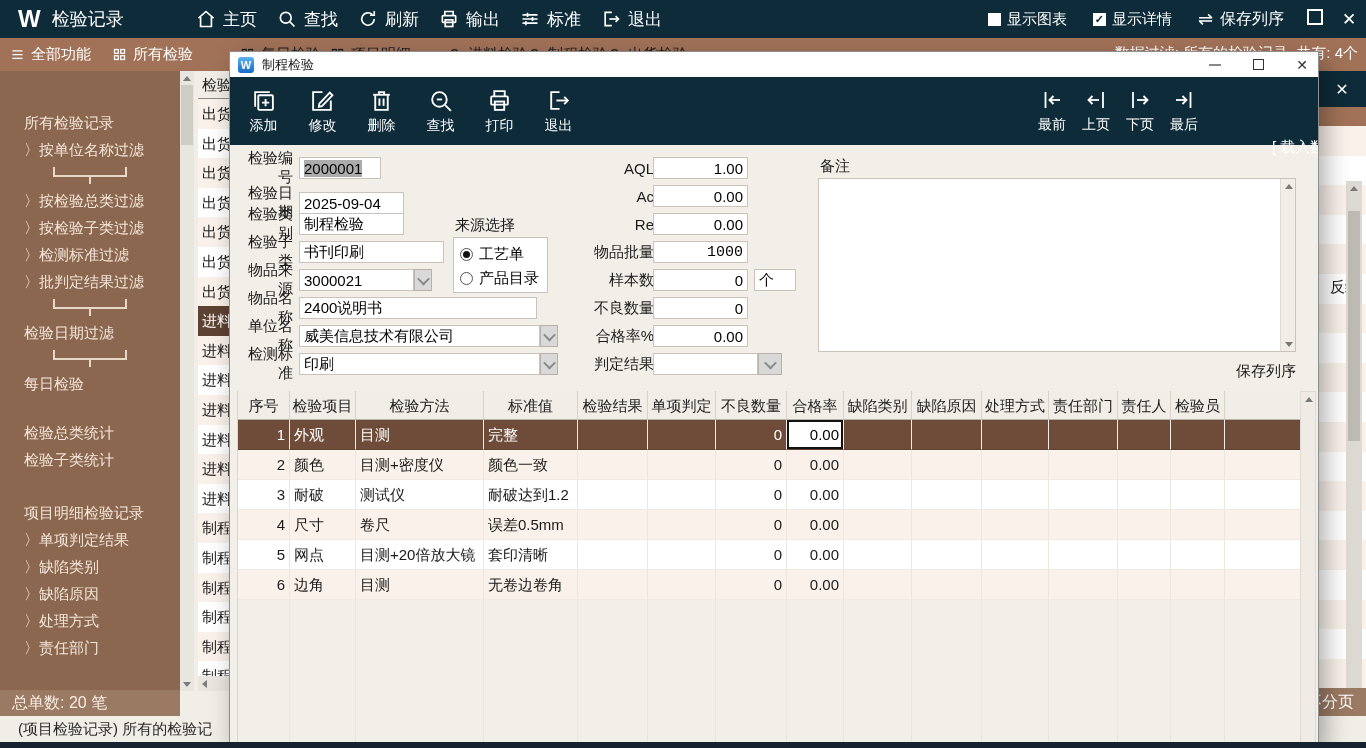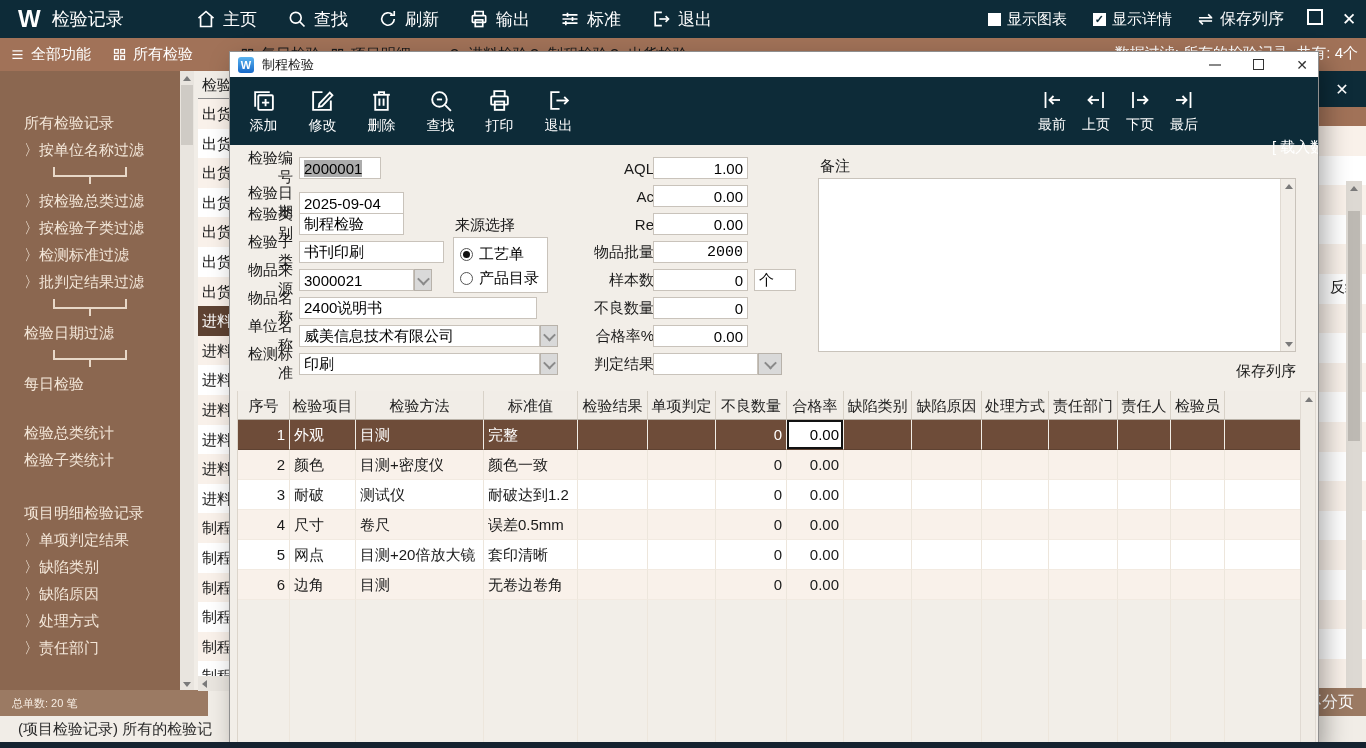--- a/index.html
+++ b/index.html
@@ -6,21 +6,21 @@
   html,body { background:#444; }
   body { font-family:"Liberation Sans", sans-serif; }
   #screen { position:relative; width:1366px; height:748px; background:#F1EDE7; overflow:hidden;
             font-family:"Liberation Sans", sans-serif; }
 
   
   .titlebar { position:absolute; left:0; top:0; width:1366px; height:38px; background:#0D2B38;
               color:#fff; display:flex; align-items:center; }
   .logo { font-size:24px; font-weight:bold; margin-left:18px; letter-spacing:-1px; }
   .apptitle { font-size:18px; margin-left:12px; }
-  .mainmenu { position:absolute; left:196px; top:0; height:38px; display:flex; align-items:center; gap:30px; }
+  .mainmenu { position:absolute; left:196px; top:0; height:38px; display:flex; align-items:center; gap:20px; }
   .mitem { display:flex; align-items:center; gap:7px; font-size:17px; cursor:default; }
   .mitem svg { width:20px; height:20px; stroke:#fff; fill:none; stroke-width:2; }
   .tb-right { position:absolute; right:0; top:0; height:38px; display:flex; align-items:center; }
   .chk { display:flex; align-items:center; gap:6px; font-size:15px; margin-right:26px; }
   .box { width:13px; height:13px; background:#fff; display:inline-flex; align-items:center; justify-content:center; }
   .box.checked::after { content:"✓"; color:#0D2B38; font-size:11px; font-weight:bold; }
   .saveorder { display:flex; align-items:center; gap:7px; font-size:16px; margin-right:14px; }
   .swap::before { content:"⇌"; font-size:18px; }
   .winbtn { width:34px; text-align:center; font-size:16px; }
   .maxi::before { content:""; display:inline-block; width:12px; height:12px; border:2px solid #fff; }
@@ -39,22 +39,22 @@
              color:#F3E6D8; font-size:15px; overflow:hidden; }
   .sitem { height:27px; line-height:27px; padding-left:24px; white-space:nowrap; }
   .sp38 { height:38px; } .sp22 { height:22px; } .sp26 { height:26px; }
   .bracket { height:24px; display:flex; justify-content:center; align-items:center; }
   .vscroll { position:absolute; left:180px; top:71px; width:14px; height:620px; background:#E9E5DF; }
   .vscroll .thumb { position:absolute; left:1px; top:14px; width:12px; height:60px; background:#CFCBC5; }
   .arr { position:absolute; left:0; width:14px; height:14px; display:flex; align-items:center; justify-content:center; }
   .arr::before { content:""; border-left:4px solid transparent; border-right:4px solid transparent; }
   .arr.up { top:0; } .arr.up::before { border-bottom:5px solid #7a7a7a; }
   .arr.dn { bottom:0; } .arr.dn::before { border-top:5px solid #7a7a7a; }
-  .total-band { position:absolute; left:0; top:690px; width:208px; height:26px; background:#9B7A63;
-                color:#F7EDE3; font-size:11px; line-height:26px; padding-left:12px; }
+  .total-band { position:absolute; left:0; top:690px; width:180px; height:26px; background:#9B7A63;
+                color:#F7EDE3; font-size:16px; line-height:26px; padding-left:12px; }
 
   
   .bgstrip { position:absolute; left:198px; top:71px; width:34px; height:620px; background:#fff; overflow:hidden; }
   .bghead { height:28px; line-height:28px; background:#F1EDE7; color:#222; font-size:15px; padding-left:4px;
             border-bottom:1px solid #8a8a8a; white-space:nowrap; }
   .bgrow { height:29.6px; line-height:29.6px; font-size:15px; color:#1a1a1a; padding-left:4px; white-space:nowrap; background:#fff; }
   .bgrows > .bgrow:nth-child(odd) { background:#F9F1EA; }
   .bgrows > .bgrow.selected { background:#5E4232; color:#fff; }
   .bg-hscroll { position:absolute; left:198px; top:676px; width:34px; height:15px; background:#E9E5DF;
                 display:flex; align-items:center; }
@@ -522,21 +522,21 @@
       <div class="frow" style="left:0;top:133px;width:580px;">
         <span class="flabel">Ac</span>
         <span class="finput">0.00</span>
       </div>
       <div class="frow" style="left:0;top:161px;width:580px;">
         <span class="flabel">Re</span>
         <span class="finput">0.00</span>
       </div>
       <div class="frow" style="left:0;top:189px;width:580px;font-family:Liberation Mono, monospace;">
         <span class="flabel">物品批量</span>
-        <span class="finput">2000</span>
+        <span class="finput">1000</span>
       </div>
       <div class="frow" style="left:0;top:217px;width:580px;">
         <span class="flabel">样本数</span>
         <span class="finput">0</span>
         <span class="finput" style="left:524px;width:42px;justify-content:flex-start;">个</span>
       </div>
       <div class="frow" style="left:0;top:245px;width:580px;">
         <span class="flabel">不良数量</span>
         <span class="finput">0</span>
       </div>

